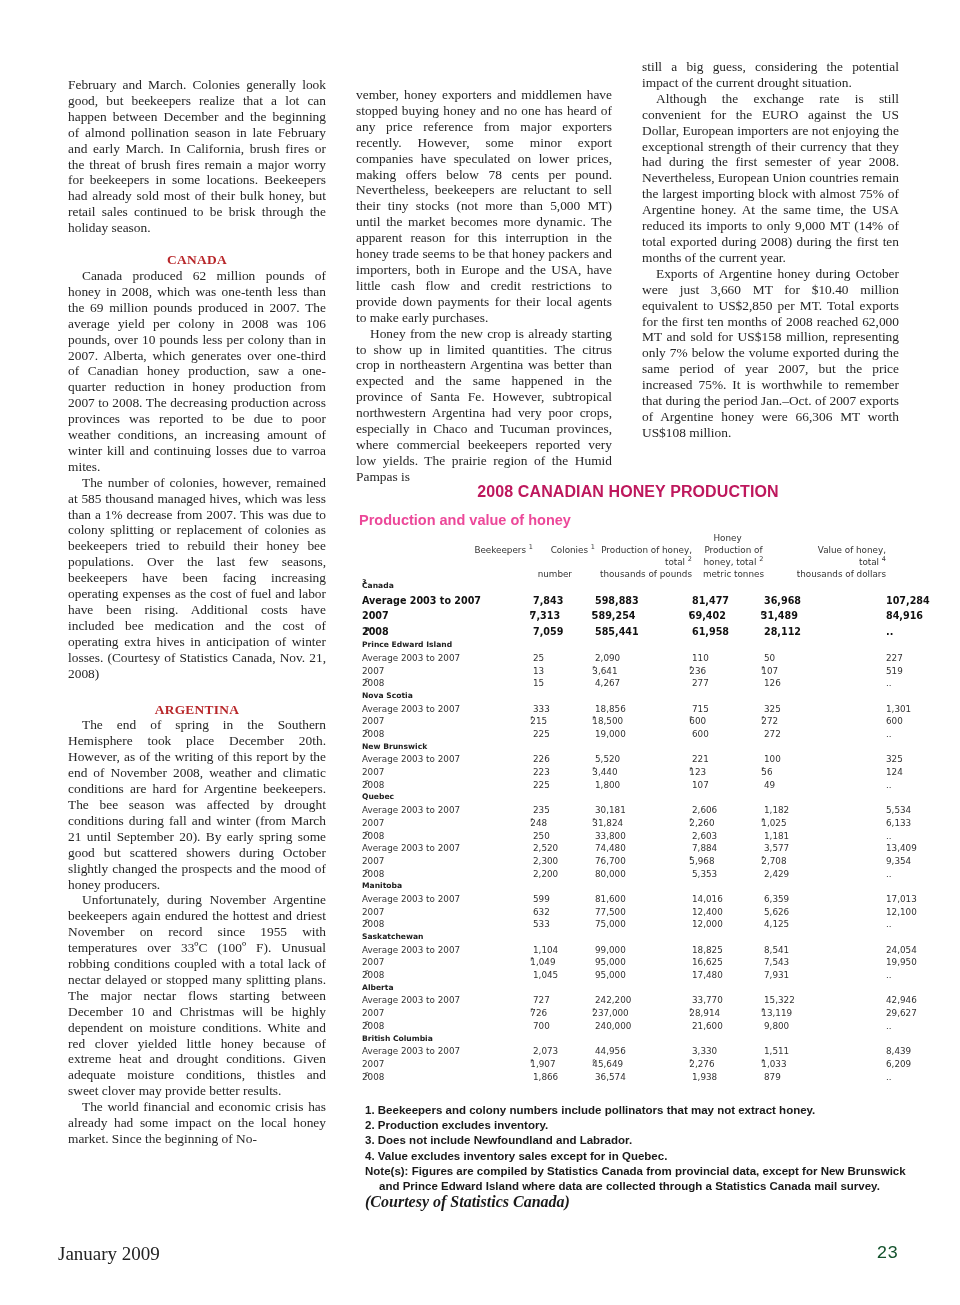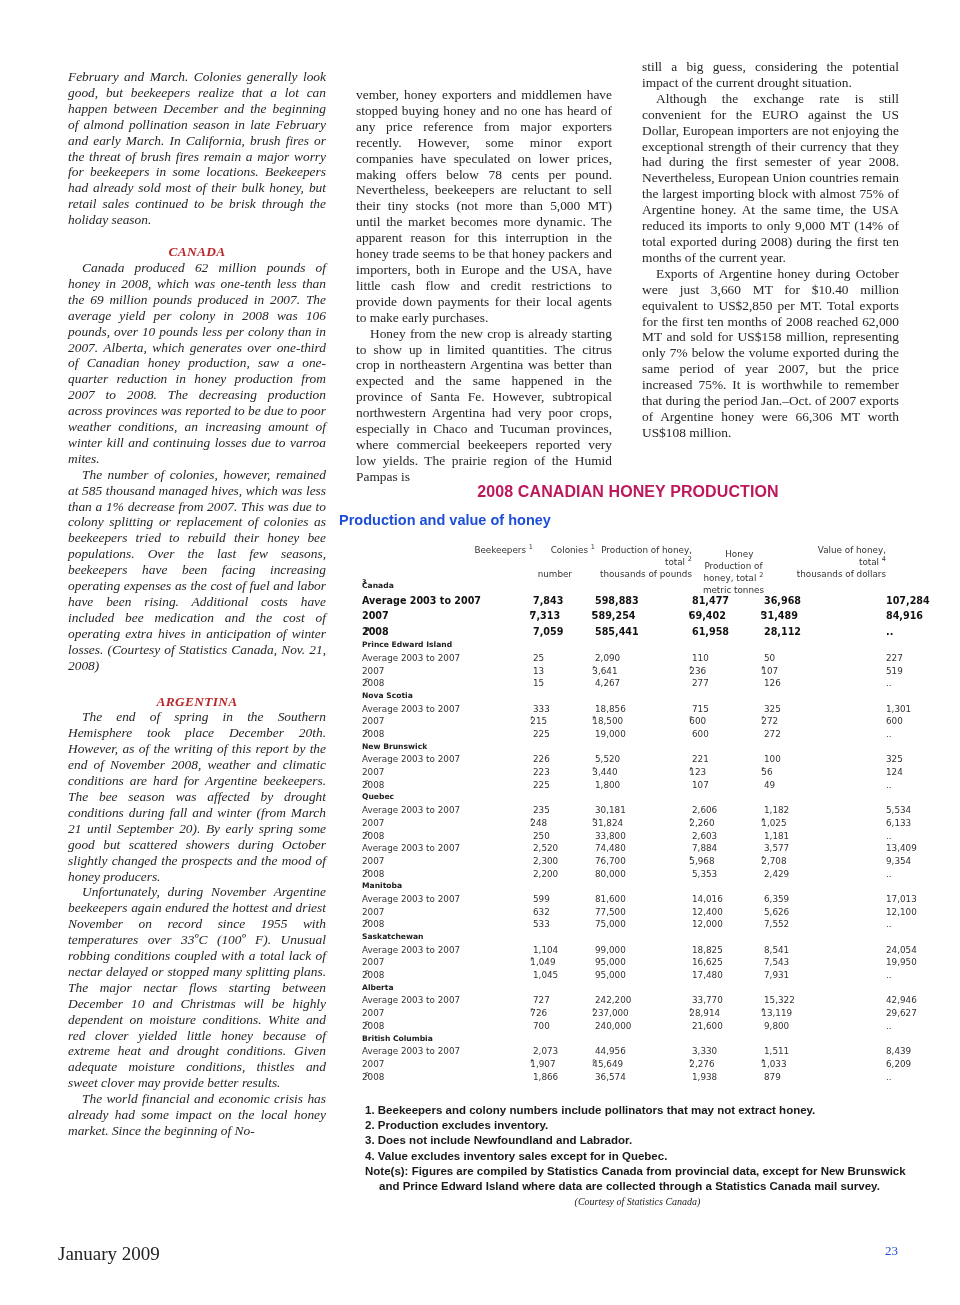--- a/index.html
+++ b/index.html
@@ -1,50 +1,50 @@
 <!DOCTYPE html>
 <html><head>
 <meta charset="utf-8">
 <style>
   html, body { margin: 0; padding: 0; background: #ffffff; }
   body { width: 960px; height: 1305px; position: relative; overflow: hidden; color: #222; }
   .col { position: absolute; font-family: "Liberation Serif", serif; font-size: 13.4px; line-height: 15.9px; text-align: justify; color: #262626; }
   .col p { margin: 0; text-indent: 14px; }
   .col p.noindent { text-indent: 0; }
-  #col1 { left: 68px; top: 69px; width: 258px; font-style: italic; }
+  #col1 { left: 68px; top: 77px; width: 258px; }
   #col2 { left: 356px; top: 59px; width: 256px; margin-top: 28px; }
   #col3 { left: 642px; top: 59px; width: 257px; }
   .sec-head { text-align: center; color: #b8272a; font-weight: bold; font-size: 13.4px; letter-spacing: 0.3px; margin: 0; }
   .gap { height: 16px; }
   .gap2 { height: 20px; }
 
   #table-title { position: absolute; left: 356px; top: 483px; width: 544px; text-align: center; color: #be185d; font-family: "Liberation Sans", sans-serif; font-weight: bold; font-size: 16px; letter-spacing: 0.1px; }
-  #table-subtitle { position: absolute; left: 339px; top: 512px; color: #1d4ed8; font-family: "Liberation Sans", sans-serif; font-weight: bold; font-size: 14.5px; }
+  #table-subtitle { position: absolute; left: 359px; top: 512px; color: #ec4899; font-family: "Liberation Sans", sans-serif; font-weight: bold; font-size: 14.5px; }
   #stat-table { position: absolute; left: 362px; top: 530px; width: 524px; font-family: "DejaVu Sans", sans-serif; font-size: 8.8px; color: #333; }
   .hdr { position: relative; height: 50px; }
   .hdr div { position: absolute; text-align: right; line-height: 12px; }
   .trow { position: relative; height: 12.7px; line-height: 12.7px; }
   .trow span { position: absolute; white-space: nowrap; }
   .lbl { left: 0; }
   .c1 { right: 353px; text-align: right; }
   .c2 { right: 291px; text-align: right; }
   .c3 { right: 194px; text-align: right; }
   .c4 { right: 122px; text-align: right; }
   .c5 { right: 0; text-align: right; }
   .prov { font-weight: bold; font-size: 7.6px; color: #222; }
   .canada-row { font-weight: bold; font-size: 9.6px; color: #111; height: 15.5px; line-height: 15.5px; }
   sup.f { font-size: 6.5px; vertical-align: super; line-height: 0; }
 
   #notes { position: absolute; left: 357px; top: 1103px; width: 545px; font-family: "Liberation Sans", sans-serif; font-weight: bold; font-size: 11.5px; line-height: 15.2px; color: #1a1a1a; margin-left: 8px; }
   #notes .note { margin: 0; }
   #notes .hang { padding-left: 14px; text-indent: -14px; }
-  #notes .courtesy { font-family: "Liberation Serif", serif; font-style: italic; font-weight: normal; font-size: 10px; text-align: center; }
+  #notes .courtesy { font-family: "Liberation Serif", serif; font-style: italic; font-weight: bold; font-size: 16px; }
 
   #footer-left { position: absolute; left: 58px; top: 1243px; font-family: "Liberation Serif", serif; font-size: 19px; color: #222; }
-  #footer-right { position: absolute; right: 62px; top: 1243px; font-family: Liberation Serif, serif; font-size: 13px; color: #1d4ed8; }
+  #footer-right { position: absolute; right: 62px; top: 1243px; font-family: Liberation Mono, monospace; font-size: 18px; color: #14532d; }
 </style>
 </head>
 <body>
 
 <div id="col1" class="col">
   <p class="noindent">February and March. Colonies generally look good, but beekeepers realize that a lot can happen between December and the beginning of almond pollination season in late February and early March. In California, brush fires or the threat of brush fires remain a major worry for beekeepers in some locations. Beekeepers had already sold most of their bulk honey, but retail sales continued to be brisk through the holiday season.</p>
   <div class="gap"></div>
   <h3 class="sec-head">CANADA</h3>
   <p>Canada produced 62 million pounds of honey in 2008, which was one-tenth less than the 69 million pounds produced in 2007. The average yield per colony in 2008 was 106 pounds, over 10 pounds less per colony than in 2007. Alberta, which generates over one-third of Canadian honey production, saw a one-quarter reduction in honey production from 2007 to 2008. The decreasing production across provinces was reported to be due to poor weather conditions, an increasing amount of winter kill and continuing losses due to varroa mites.</p>
   <p>The number of colonies, however, remained at 585 thousand managed hives, which was less than a 1% decrease from 2007. This was due to colony splitting or replacement of colonies as beekeepers tried to rebuild their honey bee populations. Over the last few seasons, beekeepers have been facing increasing operating expenses as the cost of fuel and labor have been rising. Additional costs have included bee medication and the cost of operating extra hives in anticipation of winter losses. (Courtesy of Statistics Canada, Nov. 21, 2008)</p>
@@ -73,21 +73,21 @@
   <div class="hdr">
     <div style="right:353px; top:14px;"><span>Beekeepers</span> <sup class="f">1</sup></div>
     <div style="right:291px; top:14px;"><span>Colonies</span> <sup class="f">1</sup></div>
     <div style="right:314px; top:38px;">number</div>
     <div style="right:194px; top:14px;">
       <span>Production of honey,</span><br>
       <span>total</span> <sup class="f">2</sup><br>
       <span>thousands of pounds</span>
     </div>
     <div style="right:122px; top:2px; text-align:center;">
-      <span style="display:inline-block; width:40px; text-align:right;margin-top:16px;">Honey</span><br>
+      <span style="display:inline-block; width:40px; text-align:left;">Honey</span><br>
       <span>Production of</span><br>
       <span>honey, total</span> <sup class="f">2</sup><br>
       <span>metric tonnes</span>
     </div>
     <div style="right:0; top:14px;">
       <span>Value of honey,</span><br>
       <span>total</span> <sup class="f">4</sup><br>
       <span>thousands of dollars</span>
     </div>
   </div>
@@ -308,21 +308,21 @@
         <span class="c4"><span>5,626</span><sup class="f"></sup></span>
         <span class="c5">
           <span>12,100</span>
         </span>
       </div>
       <div class="trow">
         <span class="lbl"><span>2008</span><sup class="f" style="margin-left: 3px;">p</sup></span>
         <span class="c1"><span>533</span><sup class="f"></sup></span>
         <span class="c2"><span>75,000</span><sup class="f"></sup></span>
         <span class="c3"><span>12,000</span><sup class="f"></sup></span>
-        <span class="c4"><span>7,552</span><sup class="f"></sup></span>
+        <span class="c4"><span>4,125</span><sup class="f"></sup></span>
         <span class="c5">
           <span>..</span>
         </span>
       </div>
       <div class="trow prov">
         <span class="lbl">Saskatchewan</span>
       </div>
       <div class="trow">
         <span class="lbl"><span>Average 2003 to 2007</span><sup class="f" style="margin-left: 3px;"></sup></span>
         <span class="c1"><span>1,104</span><sup class="f"></sup></span>

